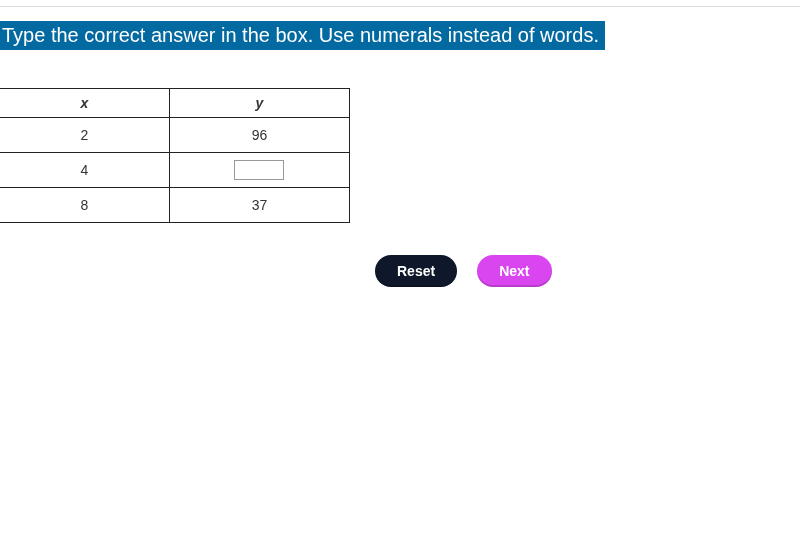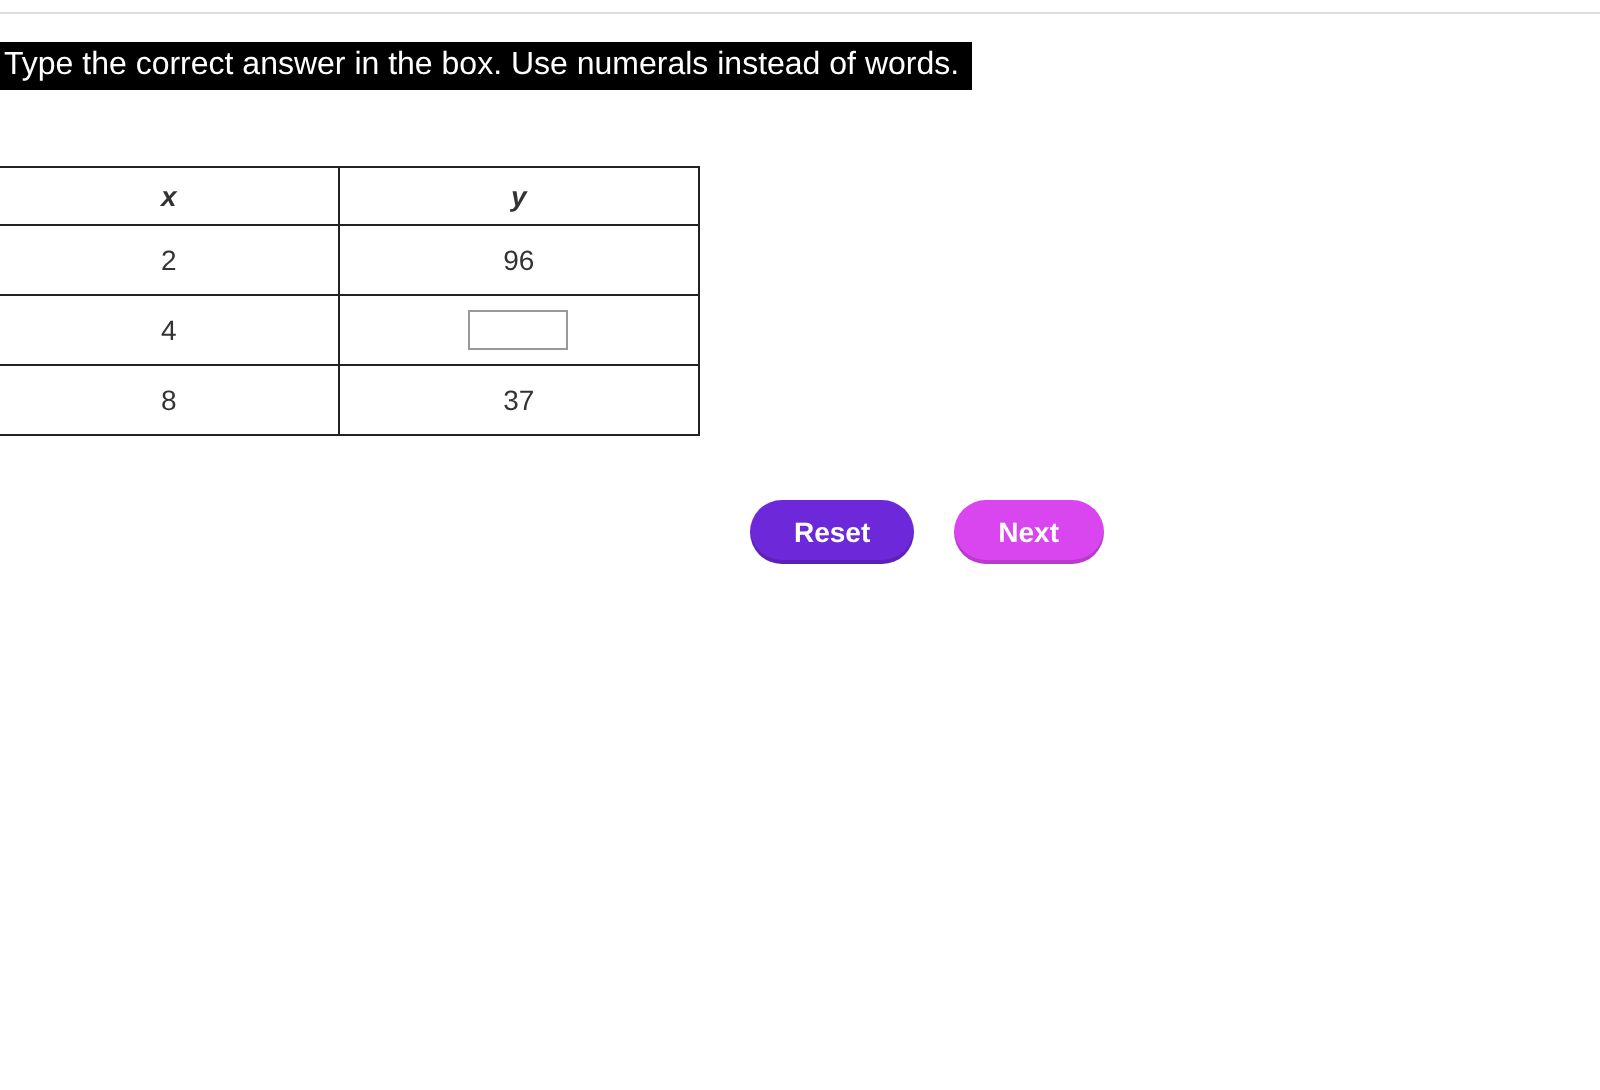--- a/index.html
+++ b/index.html
@@ -17,25 +17,25 @@
     border-top: 1px solid #dcdcdc;
     width: 100%;
     height: 0;
     margin-top: 6px;
   }
   .content {
     padding-top: 10px;
   }
   .highlight-line {
     display: inline-block;
-    background: #000000;
+    background: #0369a1;
     color: #ffffff;
     padding: 3px 6px 3px 2px;
     margin: 4px 0;
-    font-size: 16px;
+    font-size: 20px;
   }
   .spacer-small { height: 6px; }
   .spacer-med { height: 18px; }
 
   table.data-table {
     border-collapse: collapse;
     margin-top: 10px;
     width: 350px;
   }
   table.data-table th, table.data-table td {
@@ -77,21 +77,21 @@
   .btn {
     border: none;
     border-radius: 18px;
     color: #fff;
     font-size: 14px;
     font-weight: 600;
     padding: 8px 22px;
     cursor: pointer;
     box-shadow: inset 0 -2px 0 rgba(0,0,0,0.15);
   }
-  .btn-reset { background: #6d28d9; }
+  .btn-reset { background: #0f172a; }
   .btn-next  { background: #d946ef; }
 </style>
 </head>
 <body>
 
 <div class="top-divider"></div>
 
 <div class="content">
 
   <div>

